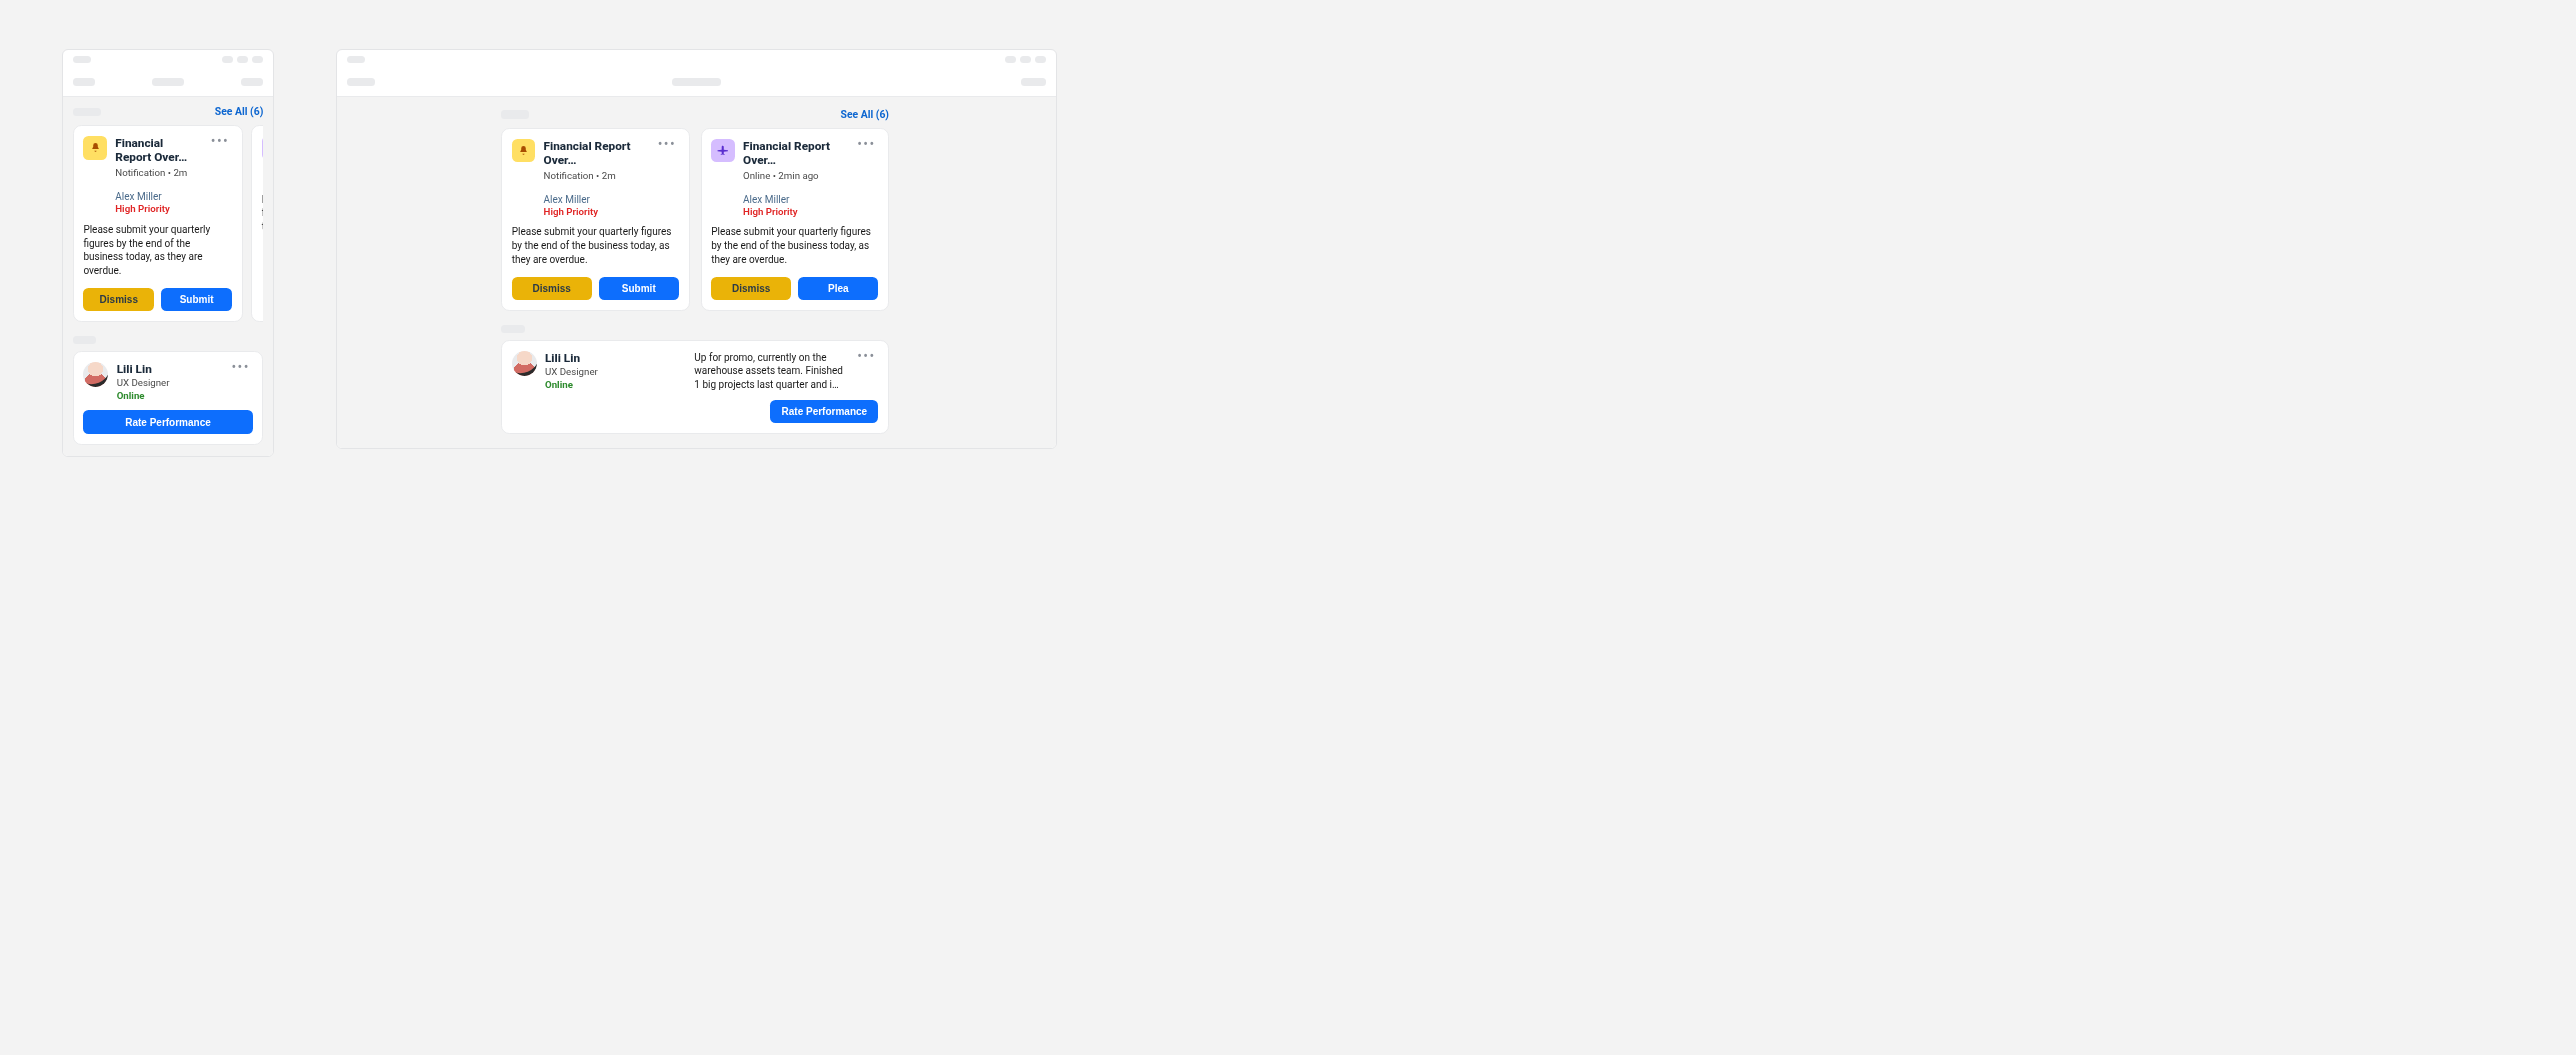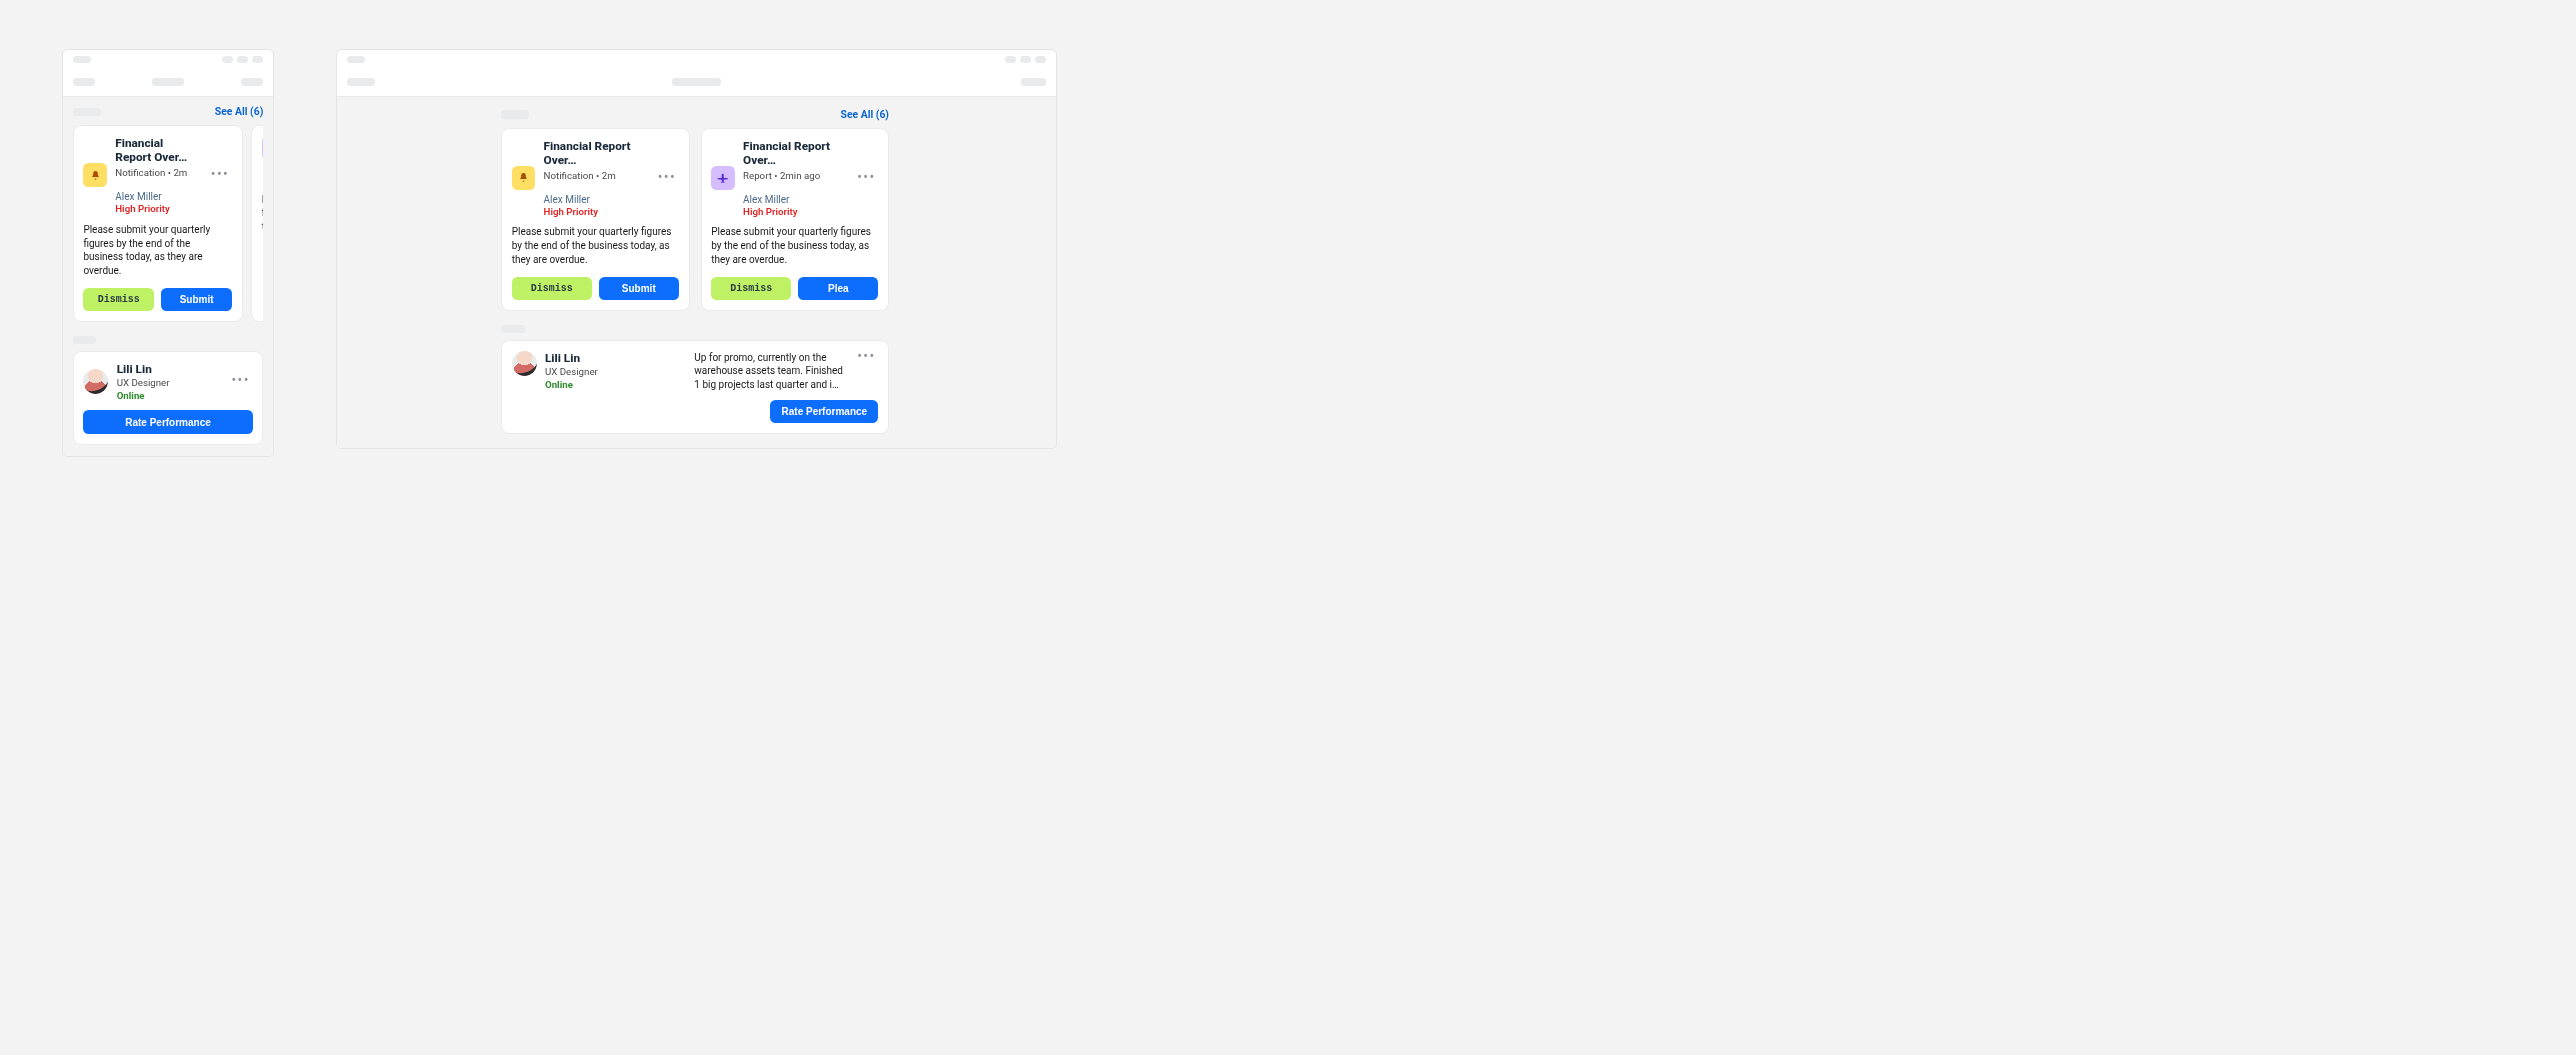--- a/index.html
+++ b/index.html
@@ -79,21 +79,21 @@
   
   .card {
     background: #fff;
     border: 0.7px solid #e9eaec;
     border-radius: 8.3px;
     padding: 9.7px;
   }
   .card .top {
     display: flex;
     gap: 8.3px;
-    align-items: center;
+    align-items: flex-start;
   }
   .icon-tile {
     width: 23.6px; height: 23.6px;
     border-radius: 5.5px;
     display: flex;
     align-items: center;
     justify-content: center;
     flex-shrink: 0;
   }
   .icon-tile.yellow { background: #ffdf63; }
@@ -132,21 +132,21 @@
   }
   .btn {
     flex: 1;
     height: 23.6px;
     border-radius: 5.5px;
     border: none;
     font-weight: 700;
     font-size: 10px;
     cursor: pointer;
   }
-  .btn.secondary { background: #bef264; color: #2b3a47; font-family: Liberation Mono, monospace; }
+  .btn.secondary { background: #eab308; color: #2b3a47; }
   .btn.primary   { background: #0d6efd; color: #fff; }
 
   
   .hscroll {
     display: flex;
     gap: 8.3px;
     overflow: hidden;
   }
   .hscroll > .card { flex: 0 0 170px; }
   .hscroll > .card.peek { flex: 0 0 42px; padding-right:0; }
@@ -329,21 +329,21 @@
 
         <div class="card">
           <div class="top">
             <div class="icon-tile purple">
               <svg class="plane-icon" viewBox="0 0 24 24">
                   <path d="M21 12l-8-1V5l-2-2-2 2v6l-8 1v2l8 1v4l-2 1v1l4-1 4 1v-1l-2-1v-4l8-1z"></path>
                 </svg>
             </div>
             <div class="titleblock">
               <div class="title">Financial Report Over…</div>
-              <div class="meta">Report • 2min ago</div>
+              <div class="meta">Online • 2min ago</div>
               <div class="author">Alex Miller</div>
               <div class="priority">High Priority</div>
             </div>
             <div class="more">•••</div>
           </div>
           <div class="body">Please submit your quarterly figures by the end of the business today, as they are overdue.</div>
           <div class="actions">
             <button class="btn secondary">Dismiss</button>
             <button class="btn primary">Plea</button>
           </div>

